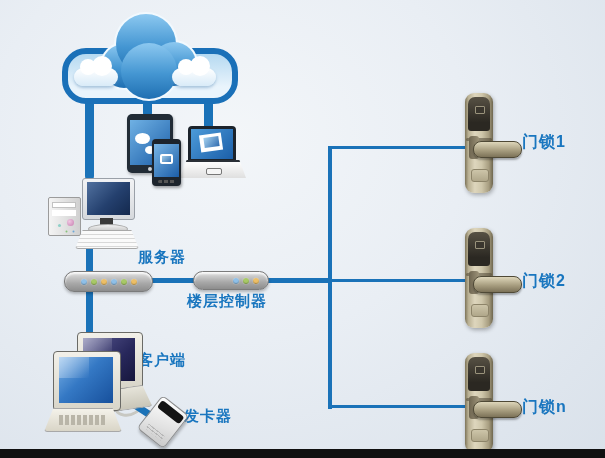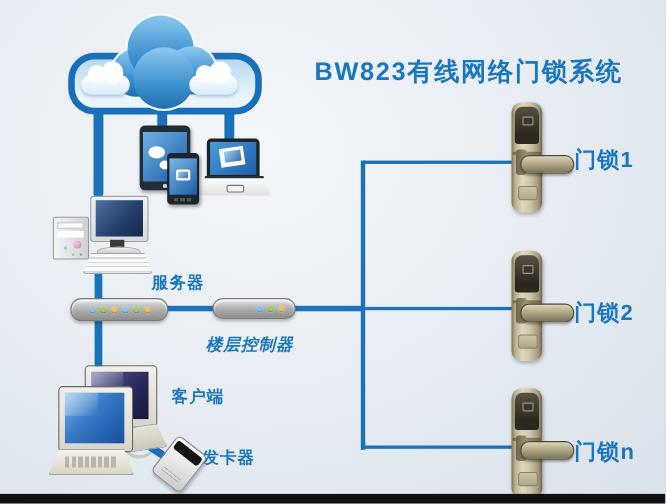--- a/index.html
+++ b/index.html
@@ -2,21 +2,21 @@
 <html><head>
 <meta charset="utf-8">
 <style>
   html,body{margin:0;padding:0;}
   body{font-family:"Liberation Sans",sans-serif;background:#cfd6de;}
   .stage{position:relative;width:605px;height:458px;margin:0 auto;overflow:hidden;
     background:radial-gradient(ellipse at 38% 30%, #f3f6f9 0%, #e9eef4 45%, #d9e1ea 100%);}
   
   .title{position:absolute;left:286px;top:50px;font-size:23px;font-weight:bold;color:#1976bf;letter-spacing:1.5px;}
   .lbl{position:absolute;color:#1976bf;font-weight:bold;font-size:15px;letter-spacing:1px;white-space:nowrap;}
-  .lock-lbl{font-size:20px;}
+  .lock-lbl{font-size:16px;}
   .cloud-text{position:absolute;left:88px;top:36px;width:124px;text-align:center;color:#fff;
     font-family:"DejaVu Serif",serif;font-weight:bold;font-size:13.5px;letter-spacing:1px;
     text-shadow:0 1px 2px rgba(0,40,90,.55);z-index:6;}
   
   .platform-rect{position:absolute;left:62px;top:48px;width:176px;height:56px;box-sizing:border-box;
     border:6px solid #1a70b8;border-radius:24px;background:linear-gradient(180deg,#b5d9f1,#e9f4fc 75%);z-index:2;}
   .leg{position:absolute;width:9px;background:#1a70b8;border-radius:4px;z-index:1;}
   .bigcloud{position:absolute;left:84px;top:6px;width:132px;height:98px;z-index:5;}
   .mini-cloud{position:absolute;width:44px;height:18px;border-radius:12px;z-index:6;
     background:linear-gradient(180deg,#ffffff,#d9ebf8);box-shadow:0 2px 3px rgba(90,140,185,.45);}
@@ -118,21 +118,20 @@
   .lock-bottom{position:absolute;left:6px;top:76px;width:16px;height:11px;border:1px solid #8d8469;
     border-radius:3px;background:linear-gradient(180deg,#cdc5a9,#b0a78a);}
   
   .bottom-bar{position:absolute;left:0;top:449px;width:605px;height:9px;background:#101010;z-index:9;}
 </style>
 </head>
 <body>
 
 <div class="stage">
 
-  <div class="title">BW823有线网络门锁系统</div>
 
   <div class="wire leg" style="left:85px;top:100px;height:80px;"></div>
   <div class="wire leg" style="left:143px;top:100px;height:17px;"></div>
   <div class="wire leg" style="left:204px;top:100px;height:31px;"></div>
   <div class="wire" style="left:86px;top:244px;width:7px;height:29px;"></div>
   <div class="wire" style="left:86px;top:288px;width:7px;height:46px;"></div>
   <div class="wire" style="left:145px;top:278px;width:53px;height:5px;"></div>
   <div class="wire" style="left:263px;top:278px;width:69px;height:5px;"></div>
   <div class="wire" style="left:328px;top:146px;width:4px;height:263px;"></div>
   <div class="wire" style="left:330px;top:146px;width:136px;height:3px;"></div>
@@ -190,31 +189,31 @@
       <span class="led" style="background: rgb(237, 191, 102);"></span>
       <span class="led" style="background: rgb(143, 192, 232);"></span>
       <span class="led" style="background: rgb(168, 201, 102);"></span>
       <span class="led" style="background: rgb(237, 191, 102);"></span>
     </div>
   <div class="pill right" style="left:193px;top:271px;width:76px;">
       <span class="led" style="background: rgb(143, 192, 232);"></span>
       <span class="led" style="background: rgb(168, 201, 102);"></span>
       <span class="led" style="background: rgb(237, 191, 102);"></span>
     </div>
-  <div class="lbl" style="left:187px;top:304px;font-style:italic;">楼层控制器</div>
+  <div class="lbl" style="left:187px;top:292px;">楼层控制器</div>
 
   <div class="cli-mon cli-back">
       <div class="scr"></div>
     </div>
   <div class="kb kb-back"></div>
   <div class="cli-mon cli-front">
       <div class="scr"></div>
     </div>
   <div class="kb kb-front"></div>
-  <div class="lbl" style="left:156px;top:351px;">客户端</div>
+  <div class="lbl" style="left:138px;top:351px;">客户端</div>
 
   <div class="cable-arc"></div>
   <div class="issuer-cable"></div>
   <div class="issuer"></div>
   <div class="lbl" style="left:184px;top:407px;">发卡器</div>
 
   <div class="lock" style="left:465px;top:93px;">
     <div class="lock-plate"></div>
     <div class="lock-reader"></div>
     <div class="lock-groove"></div>

